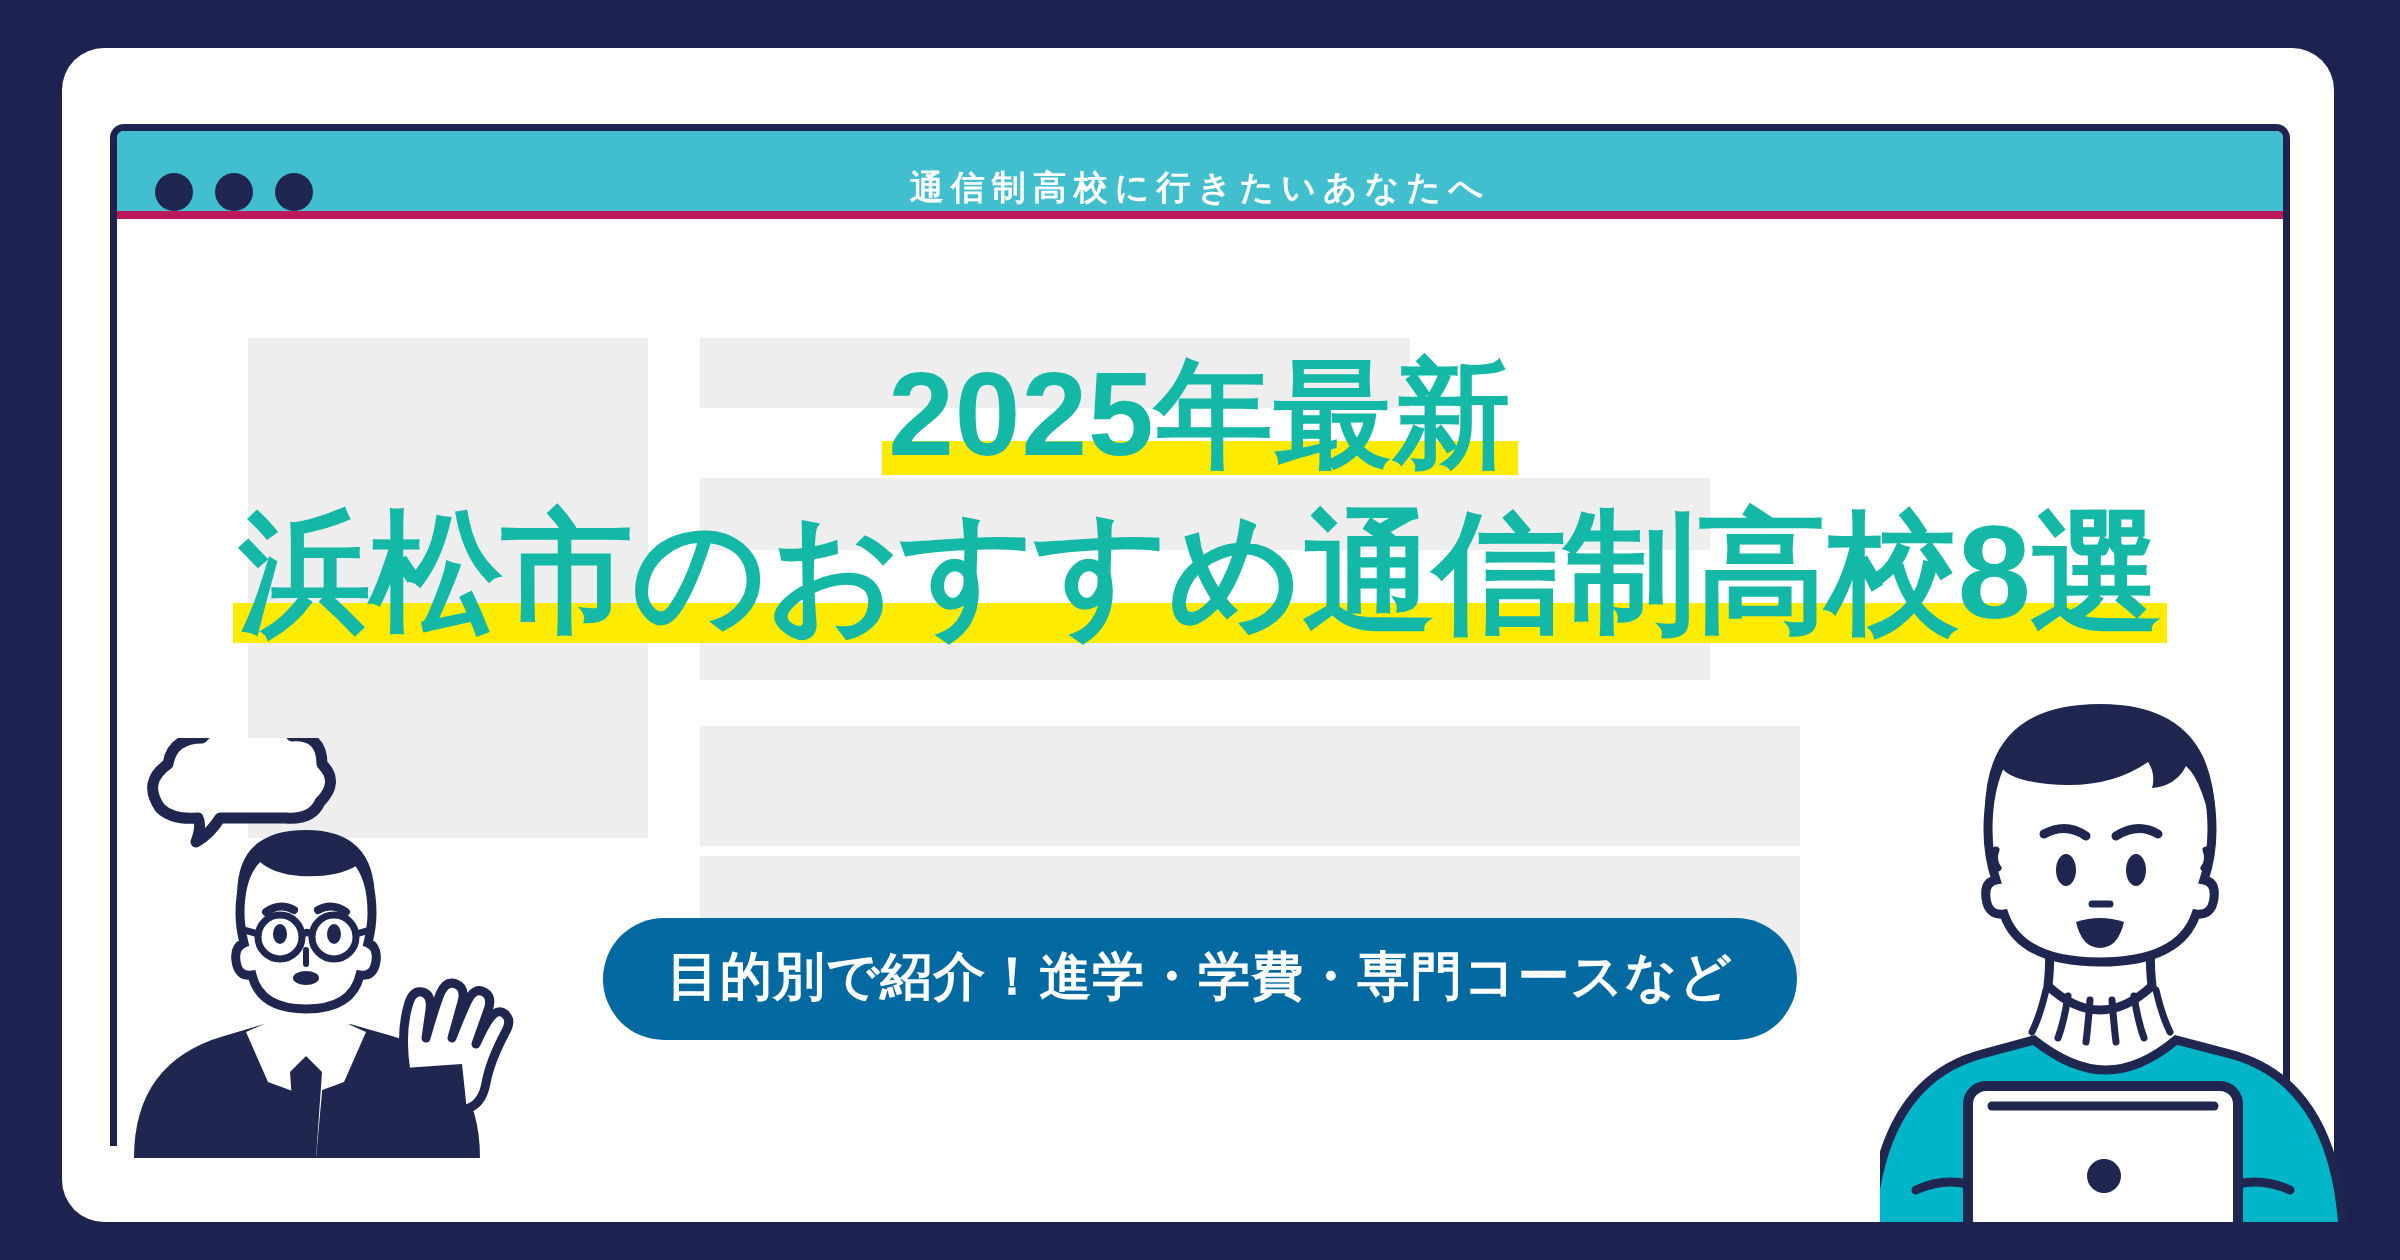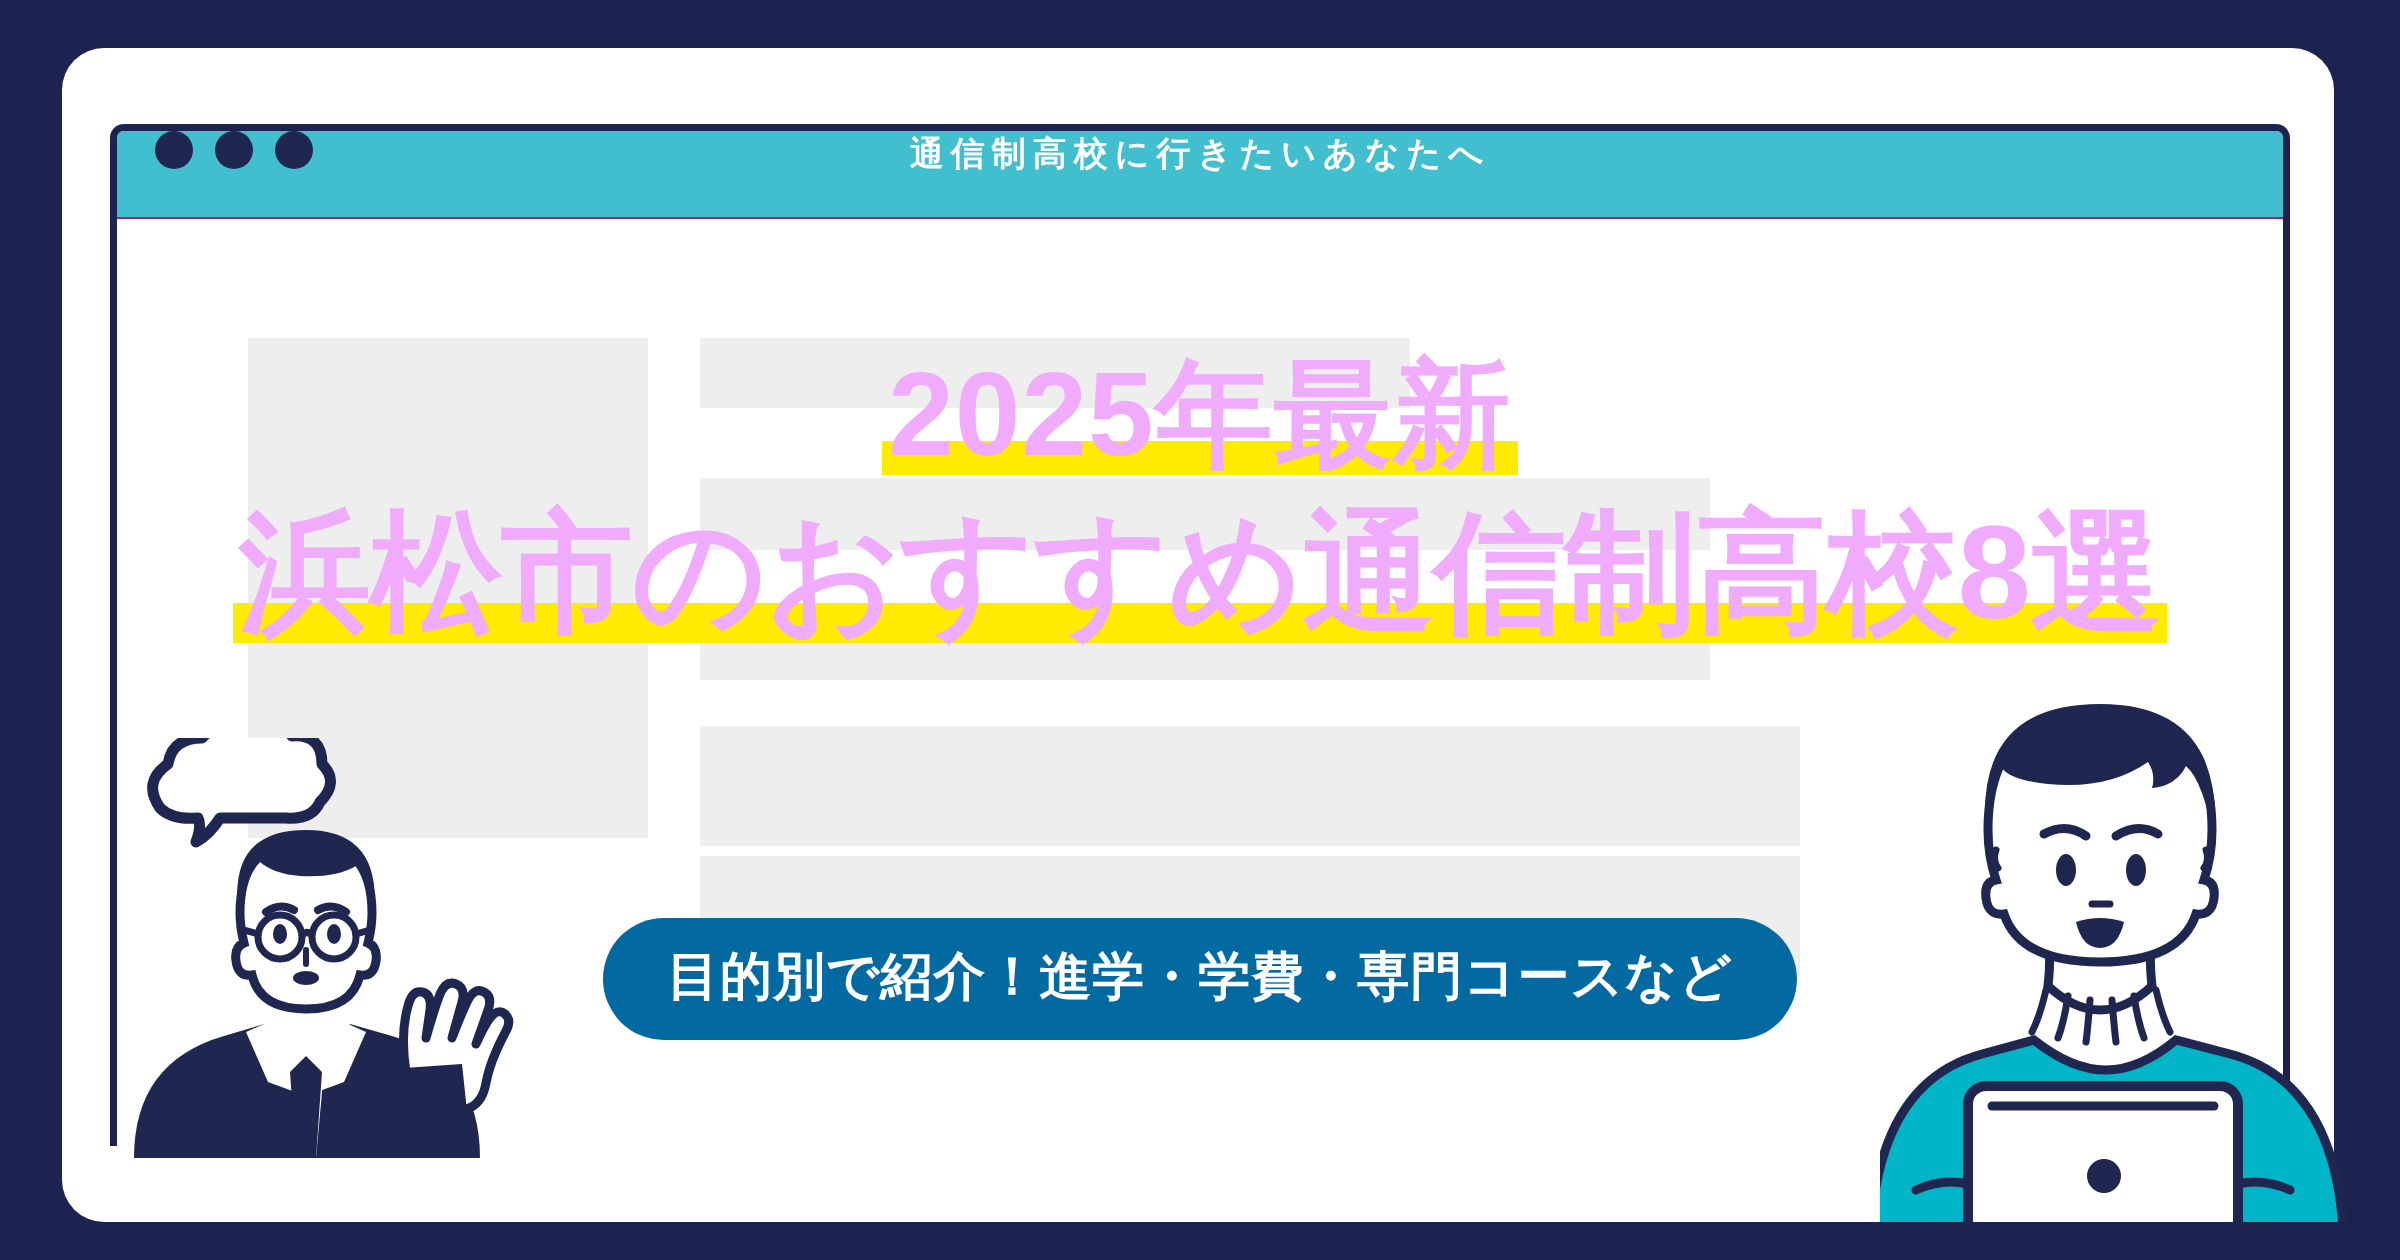--- a/index.html
+++ b/index.html
@@ -30,22 +30,22 @@
     border-bottom:none;
     border-radius:14px 14px 0 0;
     background:#ffffff;
     overflow:hidden;
     z-index:3;
   }
   .browser-bar{
     position:relative;
     height:88px;
     background:#41bfce;
-    border-bottom:2px solid #be185d;
-    display:flex; align-items:flex-start;
+    border-bottom:8px solid #be185d;
+    display:flex; align-items:flex-end;
   }
   .dots{ display:flex; gap:22px; margin-left:38px; }
   .dot{ width:38px; height:38px; border-radius:50%; background:#1f2750; }
   .bar-title{
     position:absolute; left:0; right:0; text-align:center;
     color:#ffffff; font-size:34px; font-weight:bold;
     letter-spacing:7px;
   }
 
   
@@ -54,21 +54,21 @@
   .sk-2{ left:700px;  top:338px;  width:710px;  height:70px;  }
   .sk-3{ left:700px;  top:478px;  width:1010px; height:72px;  }
   .sk-4{ left:700px;  top:604px;  width:1010px; height:76px;  }
   .sk-5{ left:700px;  top:726px;  width:1100px; height:120px; }
   .sk-6{ left:700px;  top:856px;  width:1100px; height:120px; }
 
   
   .headline{
     position:absolute; left:0; right:0; top:352px;
     text-align:center; z-index:6;
-    color:#f0abfc;
+    color:#14b8a6;
     font-weight:bold;
     line-height:1.06;
     white-space:nowrap;
   }
   .hl-line1{
     display:block;
     font-size:118px;
     letter-spacing:1px;
     margin-bottom:26px;
   }

